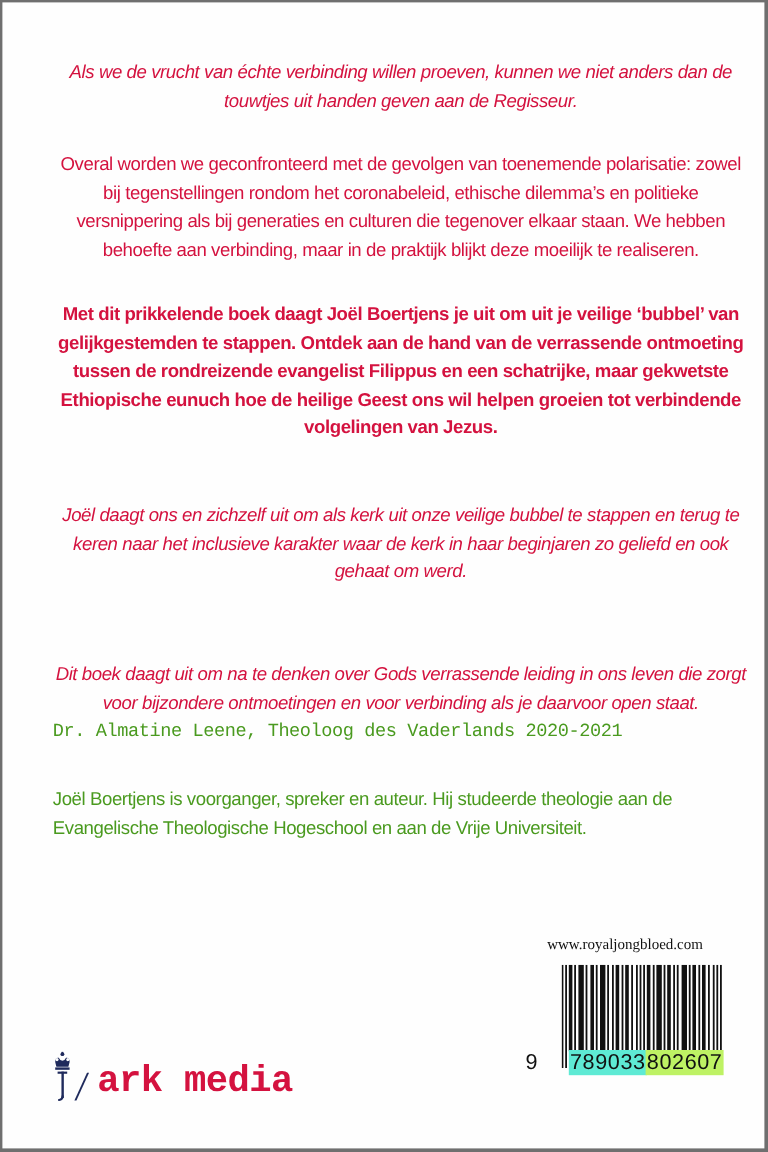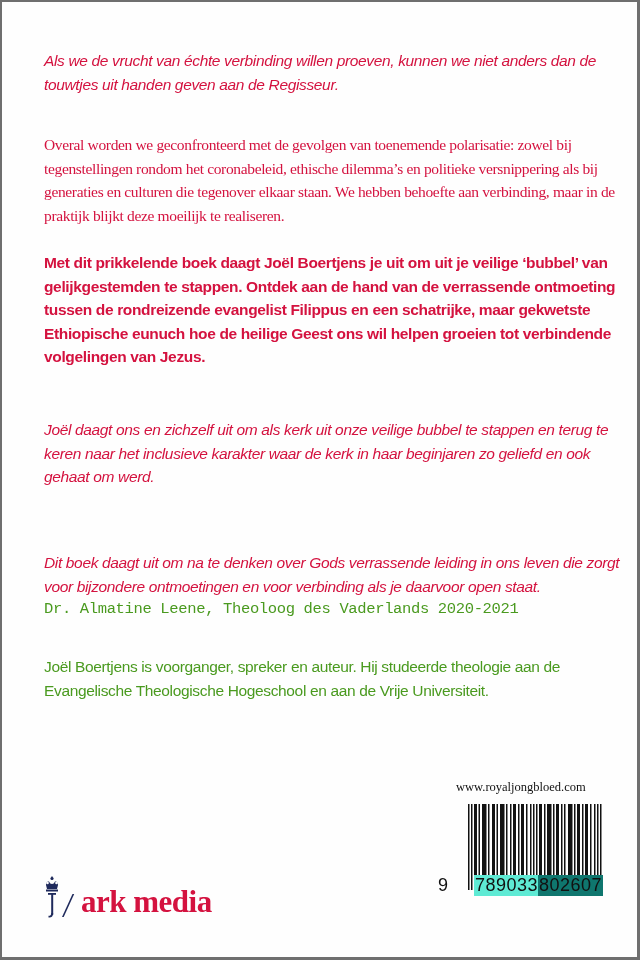--- a/index.html
+++ b/index.html
@@ -1,39 +1,39 @@
 <!DOCTYPE html>
 <html><head>
 <meta charset="utf-8">
 <style>
   html, body { margin: 0; padding: 0; }
   body { width: 640px; height: 960px; background: #6f6f6f; position: relative; overflow: hidden; }
   .page { position: absolute; left: 2px; top: 2px; width: 635px; height: 955px; background: #fefefe; }
   .txt { position: absolute; left: 42px; width: 580px; font-family: "Liberation Sans", sans-serif; font-size: 15.5px; line-height: 23.6px; letter-spacing: -0.35px; margin: 0; }
-  .red { color: #d4123f; }
+  .red { color: #d4123f; text-align: center; }
   .green { color: #4a9a1f; }
   .ital { font-style: italic; }
   .p1 { top: 47px; }
-  .p2 { top: 131px; font-family: Liberation Serif, serif; }
+  .p2 { top: 124px; }
   .p3 { top: 249px; font-weight: bold; }
   .p4 { top: 416px; }
   .p4b { top: 487px; }
   .p5 { top: 549px; }
   .p5b { top: 596px; font-family: Liberation Mono, monospace; }
   .p6 { top: 653px; }
   .logo { position: absolute; left: 41px; top: 874px; height: 44px; display: flex; align-items: flex-end; }
   .logo svg { display: block; }
-  .logo-text { font-family: Liberation Serif, serif; font-weight: bold; color: #d4123f; font-size: 31px; line-height: 31px; letter-spacing: -0.5px; margin-left: 4px; margin-bottom: 3px; }
+  .logo-text { font-family: Liberation Mono, monospace; font-weight: bold; color: #d4123f; font-size: 31px; line-height: 31px; letter-spacing: -0.5px; margin-left: 4px; margin-bottom: 3px; }
   .barcode-block { position: absolute; left: 436px; top: 778px; width: 200px; }
   .url { font-family: Liberation Serif, serif; font-size: 12.5px; color: #111; position: absolute; left: 18px; top: 0; white-space: nowrap; }
   .bars { position: absolute; left: 30px; top: 24px; }
   .isbn { font-family: "Liberation Sans", sans-serif; font-size: 18px; color: #111; position: absolute; top: 95px; left: 0; letter-spacing: 0.5px; white-space: nowrap; }
   .isbn .lead { position: absolute; left: 0; }
   .isbn .g1 { position: absolute; left: 20px; background: #5eead4; padding: 0 1px; }
-  .isbn .g2 { position: absolute; left: 83px; background: #0f766e; padding: 0 1px; }
+  .isbn .g2 { position: absolute; left: 83px; background: #bef264; padding: 0 1px; }
 </style>
 </head>
 <body>
 
 <div class="page">
 
   <p class="txt red ital p1">Als we de vrucht van échte verbinding willen proeven, kunnen we niet anders dan de touwtjes uit handen geven aan de Regisseur.</p>
 
   <p class="txt red p2">Overal worden we geconfronteerd met de gevolgen van toenemende polarisatie: zowel bij tegenstellingen rondom het coronabeleid, ethische dilemma’s en politieke versnippering als bij generaties en culturen die tegenover elkaar staan. We hebben behoefte aan verbinding, maar in de praktijk blijkt deze moeilijk te realiseren.</p>
 

